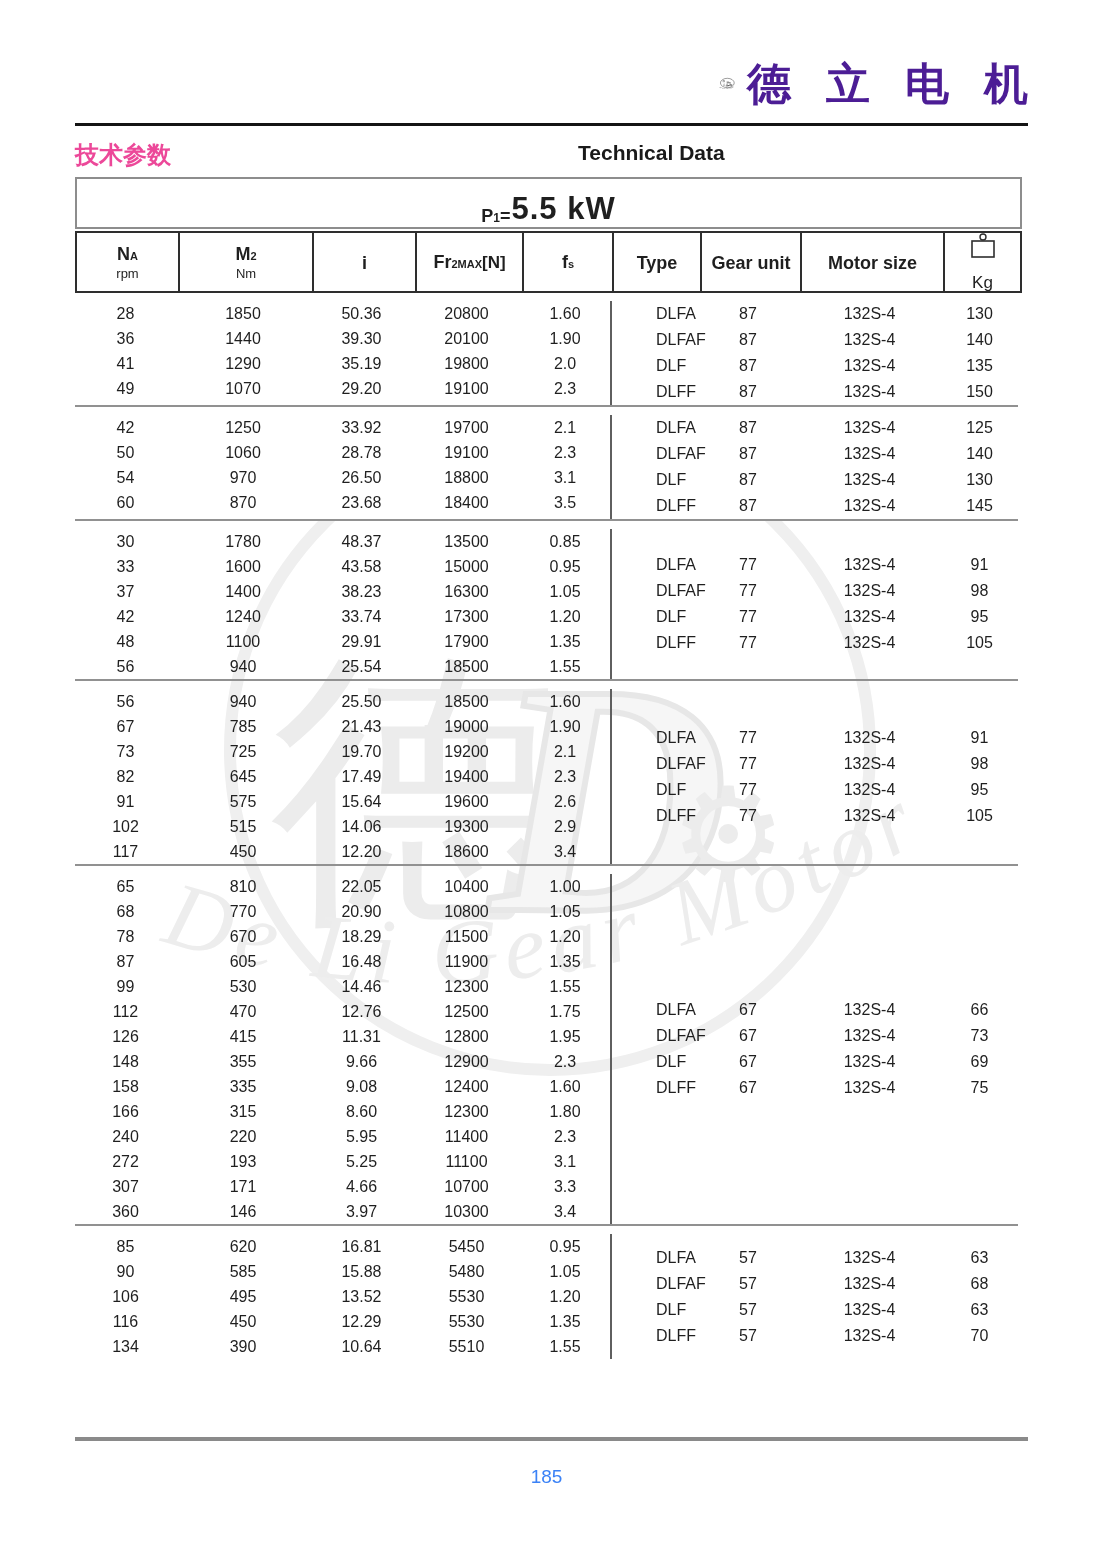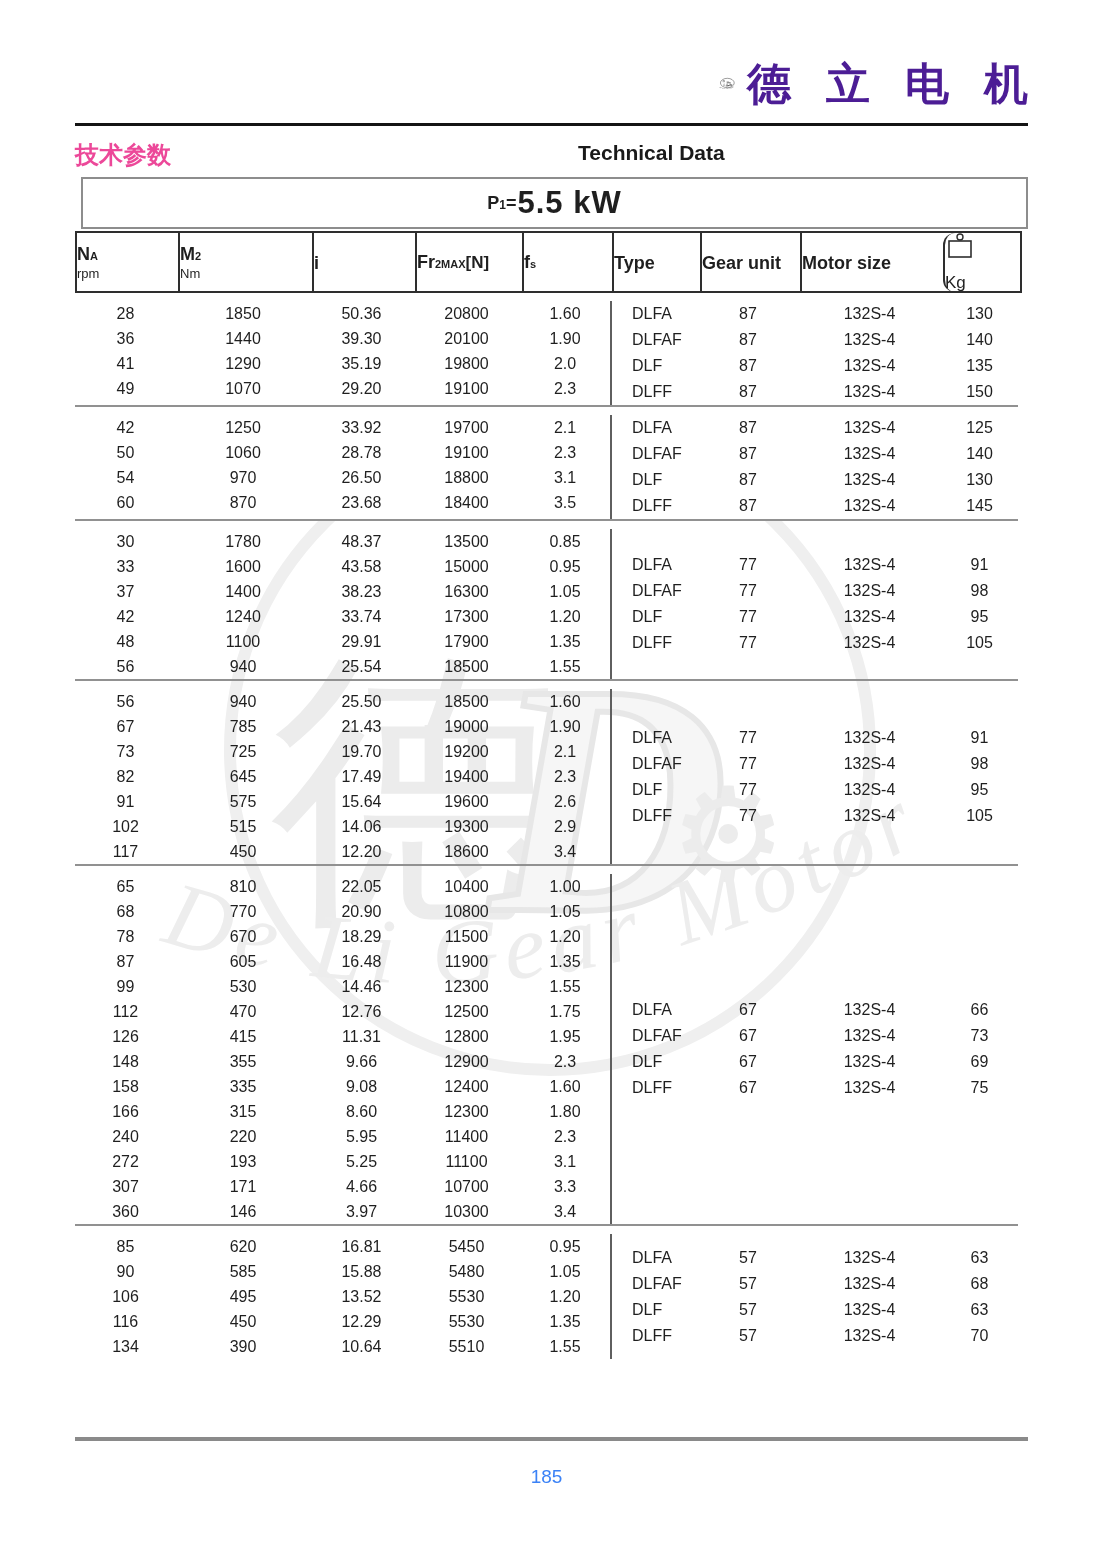--- a/index.html
+++ b/index.html
@@ -14,48 +14,48 @@
   .brand-cn{font-family:"Liberation Serif","DejaVu Serif",serif;font-weight:bold;font-size:44px;
             letter-spacing:12px;color:#4c1d95;white-space:nowrap;}
   .rule-top{position:absolute;left:75px;top:123px;width:953px;height:3px;background:#141414;z-index:1;}
 
   
   .title-cn{position:absolute;left:75px;top:139px;font-size:24px;font-weight:bold;color:#ec4899;z-index:1;}
   .title-en{position:absolute;left:578px;top:141px;font-size:21px;font-weight:bold;color:#1a1a1a;z-index:1;}
 
   
   .power-box{position:absolute;left:75px;top:177px;width:943px;height:48px;border:2px solid #8d8d8d;
-             display:flex;align-items:center;justify-content:center;z-index:1;background:transparent;margin-left:6px;}
+             display:flex;align-items:flex-end;justify-content:center;z-index:1;background:transparent;}
   .p-prefix{font-weight:bold;font-size:18px;letter-spacing:0;}
   .p-prefix sub{font-size:12px;font-weight:bold;vertical-align:baseline;}
   .p-value{font-weight:bold;font-size:31px;letter-spacing:1px;margin-left:1px;}
 
   
   .thead{position:absolute;left:75px;top:231px;width:943px;height:58px;border:2px solid #2e2e2e;
          display:grid;grid-template-columns:101px 134px 103px 107px 90px 88px 100px 143px 77px;z-index:1;}
-  .th{border-left:2px solid #2e2e2e;display:flex;flex-direction:column;justify-content:center;}
+  .th{border-left:2px solid #2e2e2e;display:flex;flex-direction:column;align-items:center;justify-content:center;}
   .th:first-child{border-left:none;}
   .th-main{font-weight:bold;font-size:18px;line-height:20px;}
   .th-main .sub{font-size:11px;font-weight:bold;}
   .th-main .suffix{font-size:17px;font-weight:bold;}
   .th-unit{font-size:13px;line-height:15px;font-weight:normal;}
-  .th-kg{gap:14px;border-radius:12px;}
+  .th-kg{gap:14px;}
   .kg-label{font-size:17px;font-weight:normal;line-height:18px;}
 
   
   .tbody{position:absolute;left:75px;top:293px;width:943px;z-index:1;}
   .block{display:flex;padding:8px 0 0 0;}
   .block:not(:last-child){border-bottom:2px solid #919191;}
   .left{width:535px;}
   .row{display:grid;grid-template-columns:101px 134px 103px 107px 90px;line-height:25px;}
   .row .cell{text-align:center;font-size:16px;}
   .right{width:408px;border-left:2px solid #5f5f5f;display:flex;flex-direction:column;justify-content:center;}
   .trow{display:grid;grid-template-columns:86px 100px 143px 77px;line-height:26px;}
   .trow .cell{text-align:center;font-size:16px;}
-  .trow .cell:first-child{text-align:left;padding-left:20px;}
+  .trow .cell:first-child{text-align:left;padding-left:20px;margin-left:24px;}
 
   .rule-bottom{position:absolute;left:75px;top:1437px;width:953px;height:4px;background:#8a8a8a;z-index:1;}
   .page-num{position:absolute;left:75px;top:1466px;width:943px;text-align:center;font-size:19px;color:#3b82f6;z-index:1;}
 </style>
 </head>
 <body>
 
 <div class="page">
 
   <svg class="watermark" width="880" height="600" viewBox="0 0 880 600">

